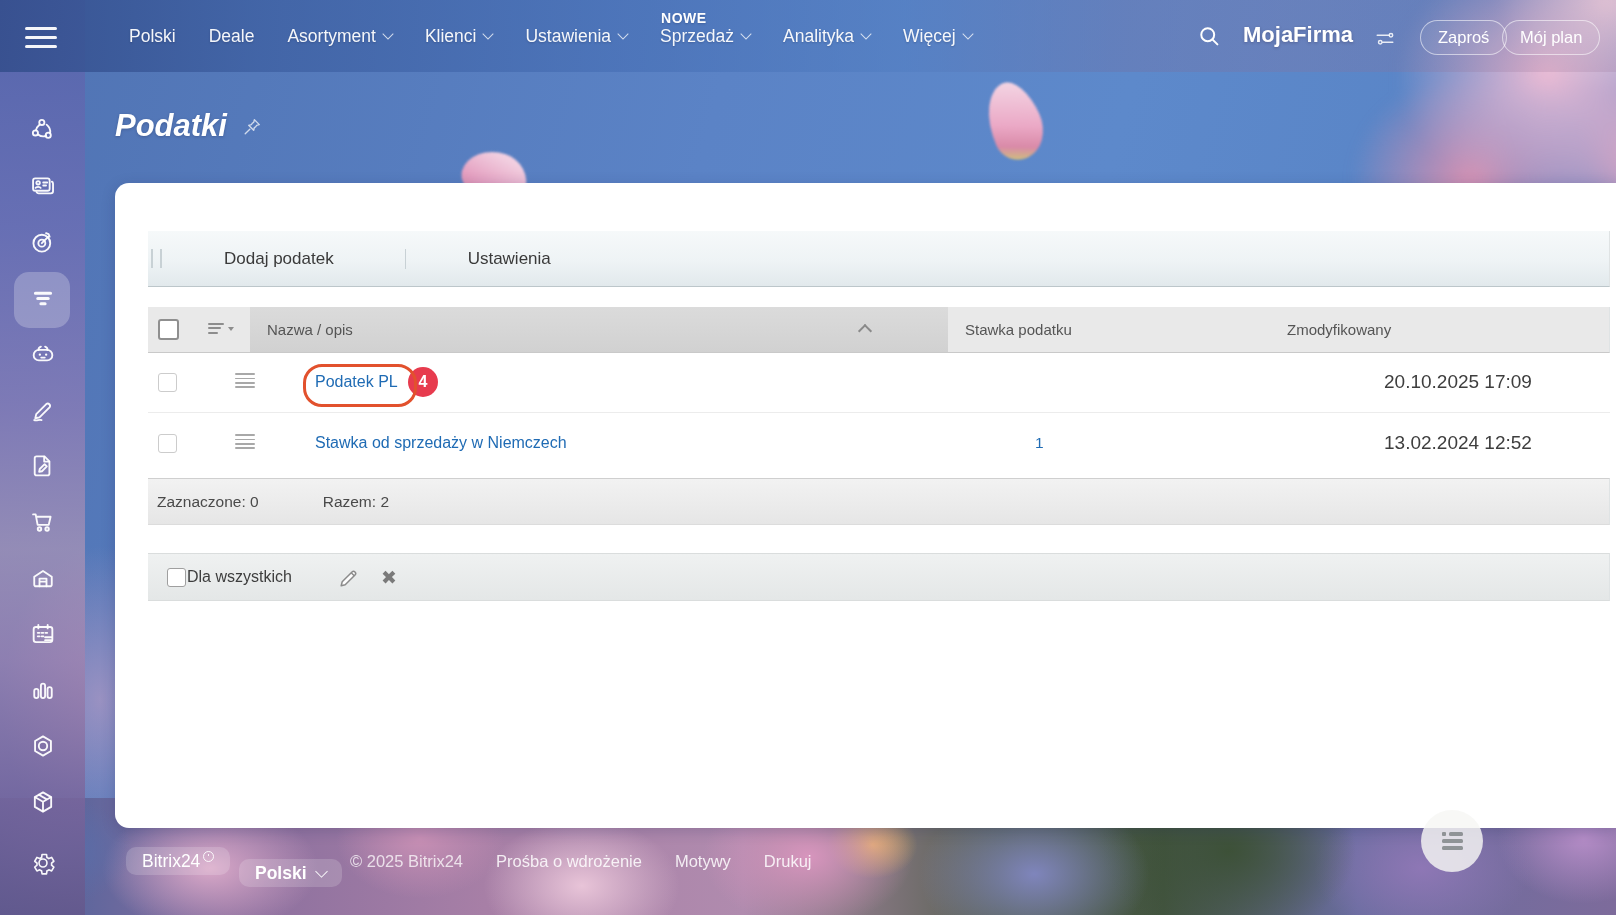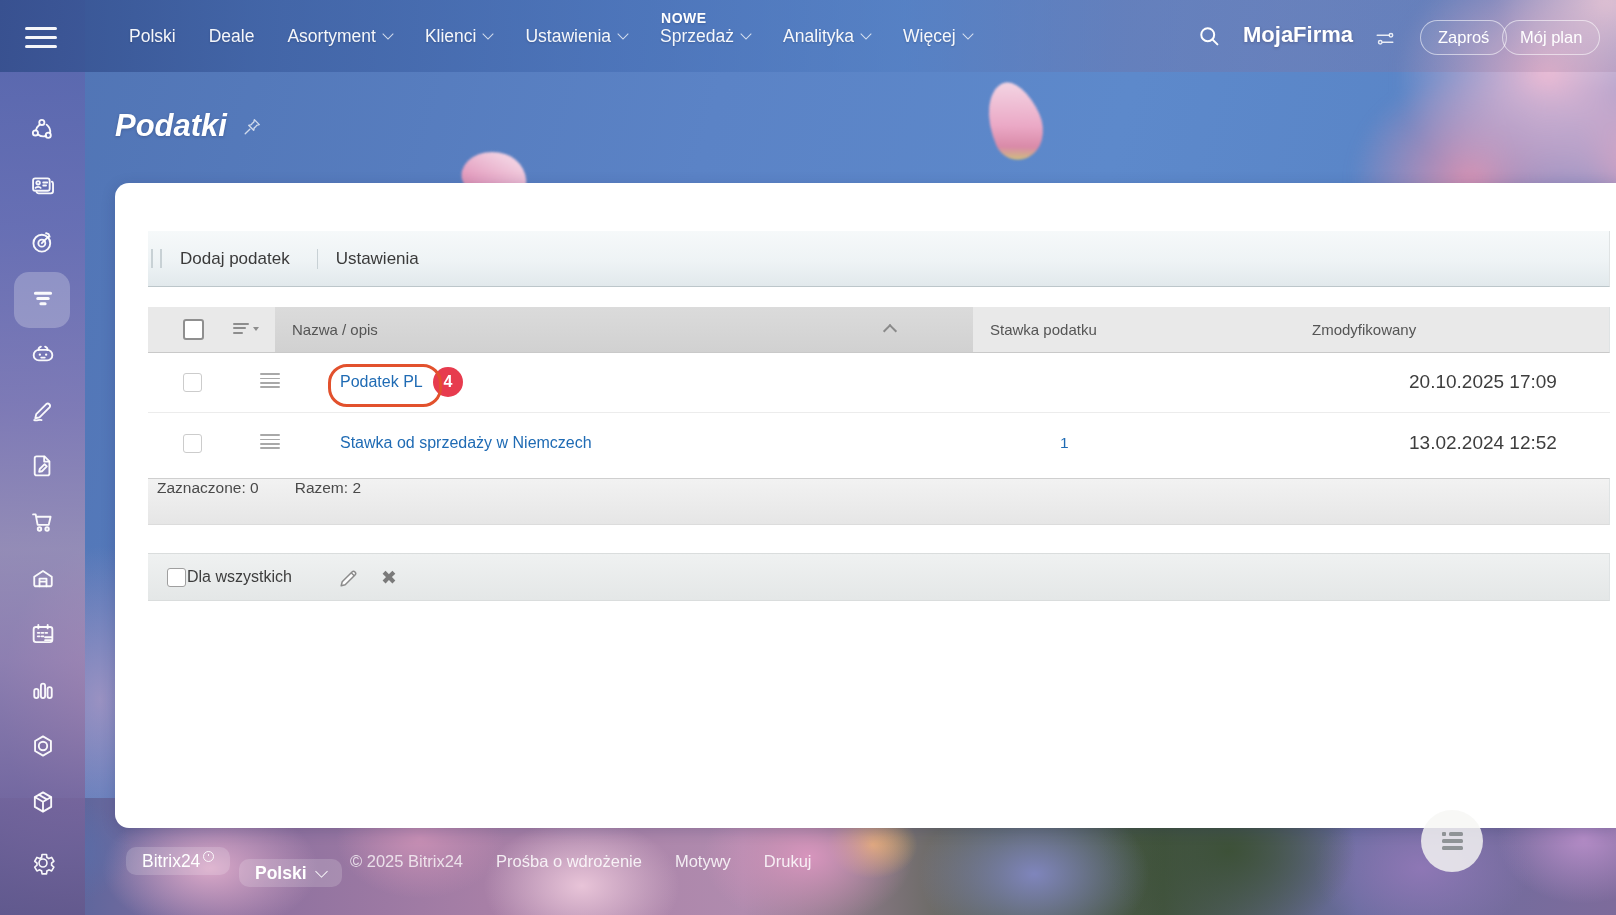--- a/index.html
+++ b/index.html
@@ -66,25 +66,25 @@
   .pill-plan{left:1502px;}
   
   .page-title-row{position:absolute;left:115px;top:108px;z-index:5;display:flex;align-items:center;font-style:italic;}
   .page-title{color:#fff;font-size:31px;font-weight:bold;text-shadow:0 1px 3px rgba(30,40,80,.3);}
   .pin{margin-left:14px;margin-top:6px;cursor:pointer;}
   .pin svg{stroke:rgba(255,255,255,.72);fill:none;stroke-width:1.5;stroke-linecap:round;stroke-linejoin:round;}
   
   .card{position:absolute;left:115px;top:183px;width:1501px;height:645px;background:#fff;border-radius:14px 0 0 14px;z-index:10;box-shadow:0 3px 14px rgba(30,40,90,.22);}
   .toolbar{position:absolute;left:33px;right:6px;top:48px;height:55px;display:flex;align-items:center;
     background:linear-gradient(180deg,#f6f9fa 0%,#eef3f5 55%,#e2e9ec 100%);
-    border-bottom:1px solid #bcc6ca;border-right:1px solid #dfe3e4;}
+    border-bottom:1px solid #bcc6ca;border-right:1px solid #dfe3e4;gap:44px;}
   .tb-handle{width:7px;height:19px;margin-left:3px;border-left:2px solid #c8d1d5;border-right:2px solid #c8d1d5;}
   .tb-btn{font-size:17px;color:#3a3a3a;margin-left:18px;cursor:pointer;white-space:nowrap;}
   .tb-sep{width:1px;height:20px;background:#c8d1d5;margin-left:27px;}
-  .grid{display:grid;grid-template-columns:52px 50px 698px 322px 1fr;align-items:center;padding-left:25px;}
+  .grid{display:grid;grid-template-columns:52px 50px 698px 322px 1fr;align-items:center;}
   .thead{position:absolute;left:33px;right:6px;top:124px;height:45px;background:#e9e9e9;border-bottom:1px solid #c9c9c9;border-right:1px solid #dfe3e4;}
   .th-name{background:linear-gradient(180deg,#dbdbdb,#d1d1d1);height:45px;display:flex;align-items:center;position:relative;}
   .th-label{font-size:15px;color:#555;padding-left:17px;white-space:nowrap;}
   .sort-caret{position:absolute;right:78px;top:19px;width:8px;height:8px;border-left:2px solid #8a8a8a;border-top:2px solid #8a8a8a;transform:rotate(45deg);cursor:pointer;}
   .cb{width:17px;height:17px;border-radius:3px;background:#fff;margin-left:10px;cursor:pointer;}
   .cb-strong{border:2px solid #8f8f8f;}
   .cb-light{border:1.5px solid #ccc;}
   .hdr-burger{margin-left:8px;cursor:pointer;position:relative;width:26px;}
   .hdr-burger div{width:16px;height:2px;background:#8d8d8d;margin-bottom:2.5px;border-radius:1px;}
   .hdr-burger span{position:absolute;right:0;top:4px;width:0;height:0;border-left:3.5px solid transparent;border-right:3.5px solid transparent;border-top:4.5px solid #8d8d8d;}
@@ -92,21 +92,21 @@
   .row:last-child{border-bottom:none;}
   .trows{position:absolute;left:33px;right:6px;top:169px;}
   .row-burger{margin-left:11px;cursor:grab;}
   .row-burger div{width:20px;height:1.8px;background:#a8a8a8;margin-bottom:2.6px;border-radius:1px;}
   .name-cell{position:relative;height:60px;display:flex;align-items:center;}
   .tax-link{font-size:16px;color:#1f6bb4;cursor:pointer;padding-left:17px;white-space:nowrap;position:relative;z-index:1;}
   .rate-link{font-size:15.5px;color:#1f6bb4;cursor:pointer;padding-left:15px;}
   .mod-cell{font-size:19px;color:#3e3e3e;padding-left:18px;white-space:nowrap;}
   .ann-ring{position:absolute;left:5px;top:12px;width:108px;height:37px;border:3.5px solid #e2512d;border-radius:19px;z-index:3;pointer-events:none;}
   .ann-badge{position:absolute;left:110px;top:15px;width:30px;height:30px;border-radius:50%;background:#e73b4e;color:#fff;font-size:16px;font-weight:bold;display:flex;align-items:center;justify-content:center;z-index:2;pointer-events:none;}
-  .sel-footer{position:absolute;left:33px;right:6px;top:295px;height:45px;display:flex;align-items:flex-start;gap:36px;
+  .sel-footer{position:absolute;left:33px;right:6px;top:295px;height:45px;display:flex;align-items:center;gap:64px;
     background:linear-gradient(180deg,#f2f2f2,#e6e6e6);border-top:1px solid #cfcfcf;border-bottom:1px solid #dcdcdc;border-right:1px solid #dfe3e4;}
   .sel-footer span{font-size:15.5px;color:#4a4a4a;}
   .sel-footer span:first-child{margin-left:9px;}
   .bulk-bar{position:absolute;left:33px;right:6px;top:370px;height:46px;display:flex;align-items:center;
     background:linear-gradient(180deg,#eff1f1,#e4e7e7);border:1px solid #dadddd;border-left:none;border-right:1px solid #dfe3e4;}
   .bulk-cb{margin-left:19px;border:1.5px solid #9f9f9f;}
   .bulk-label{font-size:16px;color:#3d3d3d;margin-left:1px;}
   .bulk-edit{margin-left:46px;cursor:pointer;display:flex;}
   .bulk-del{margin-left:19px;cursor:pointer;color:#7a7a7a;font-size:19px;font-weight:bold;}
   

